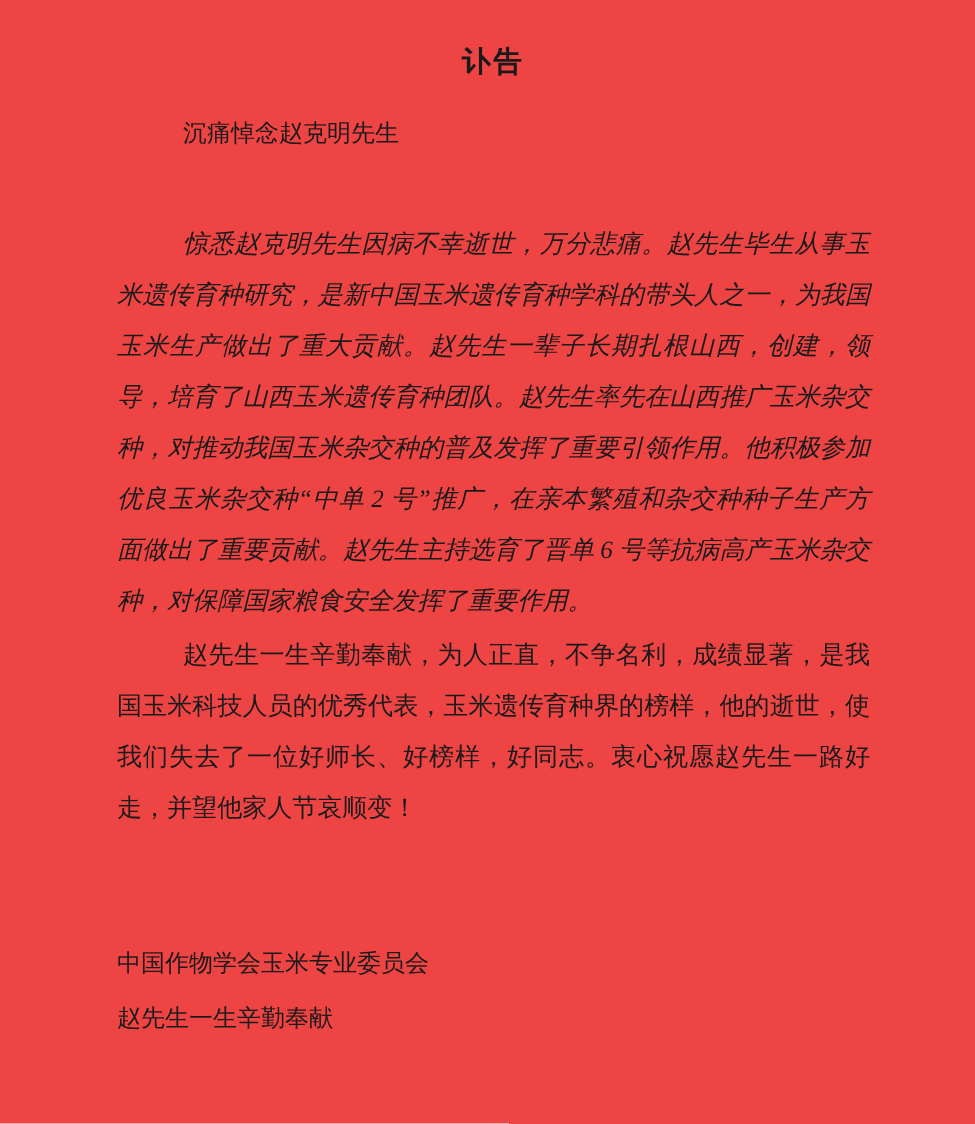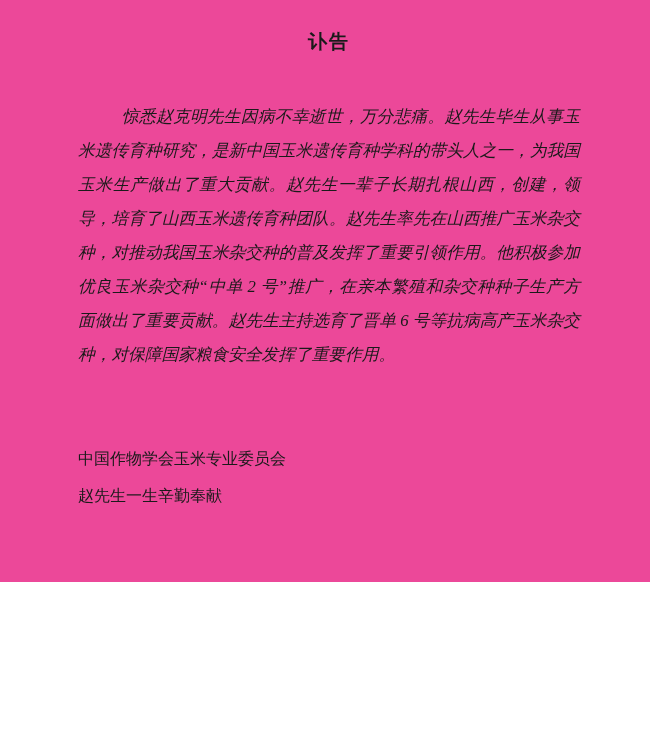--- a/index.html
+++ b/index.html
@@ -3,23 +3,23 @@
 <meta charset="utf-8">
 <style>
   html, body {
     margin: 0;
     padding: 0;
     background: #ffffff;
   }
   .page {
     position: relative;
     width: 650px;
-    height: 582px;
+    height: 749px;
     box-sizing: border-box;
-    background: #ec4899;
+    background: #ef4444;
     color: #1a1a1a;
     font-family: "Liberation Serif", serif;
     padding: 30px 70px 0 78px;
     overflow: hidden;
   }
   .doc-title {
     margin: 0;
     font-size: 19px;
     line-height: 24px;
     font-weight: 700;
@@ -55,21 +55,23 @@
   .sig-date {
     letter-spacing: 1px;
   }
 </style>
 </head>
 <body>
 
 <div class="page">
   <h1 class="doc-title">讣告</h1>
 
+  <p class="subtitle">沉痛悼念赵克明先生</p>
 
   <p class="body-para para-1">惊悉赵克明先生因病不幸逝世，万分悲痛。赵先生毕生从事玉米遗传育种研究，是新中国玉米遗传育种学科的带头人之一，为我国玉米生产做出了重大贡献。赵先生一辈子长期扎根山西，创建，领导，培育了山西玉米遗传育种团队。赵先生率先在山西推广玉米杂交种，对推动我国玉米杂交种的普及发挥了重要引领作用。他积极参加优良玉米杂交种“中单 2 号”推广，在亲本繁殖和杂交种种子生产方面做出了重要贡献。赵先生主持选育了晋单 6 号等抗病高产玉米杂交种，对保障国家粮食安全发挥了重要作用。</p>
 
+  <p class="body-para para-2">赵先生一生辛勤奉献，为人正直，不争名利，成绩显著，是我国玉米科技人员的优秀代表，玉米遗传育种界的榜样，他的逝世，使我们失去了一位好师长、好榜样，好同志。衷心祝愿赵先生一路好走，并望他家人节哀顺变！</p>
 
   <div class="signature">
     <p>中国作物学会玉米专业委员会</p>
     <p>赵先生一生辛勤奉献</p>
   </div>
 </div>
 
 </body></html>

